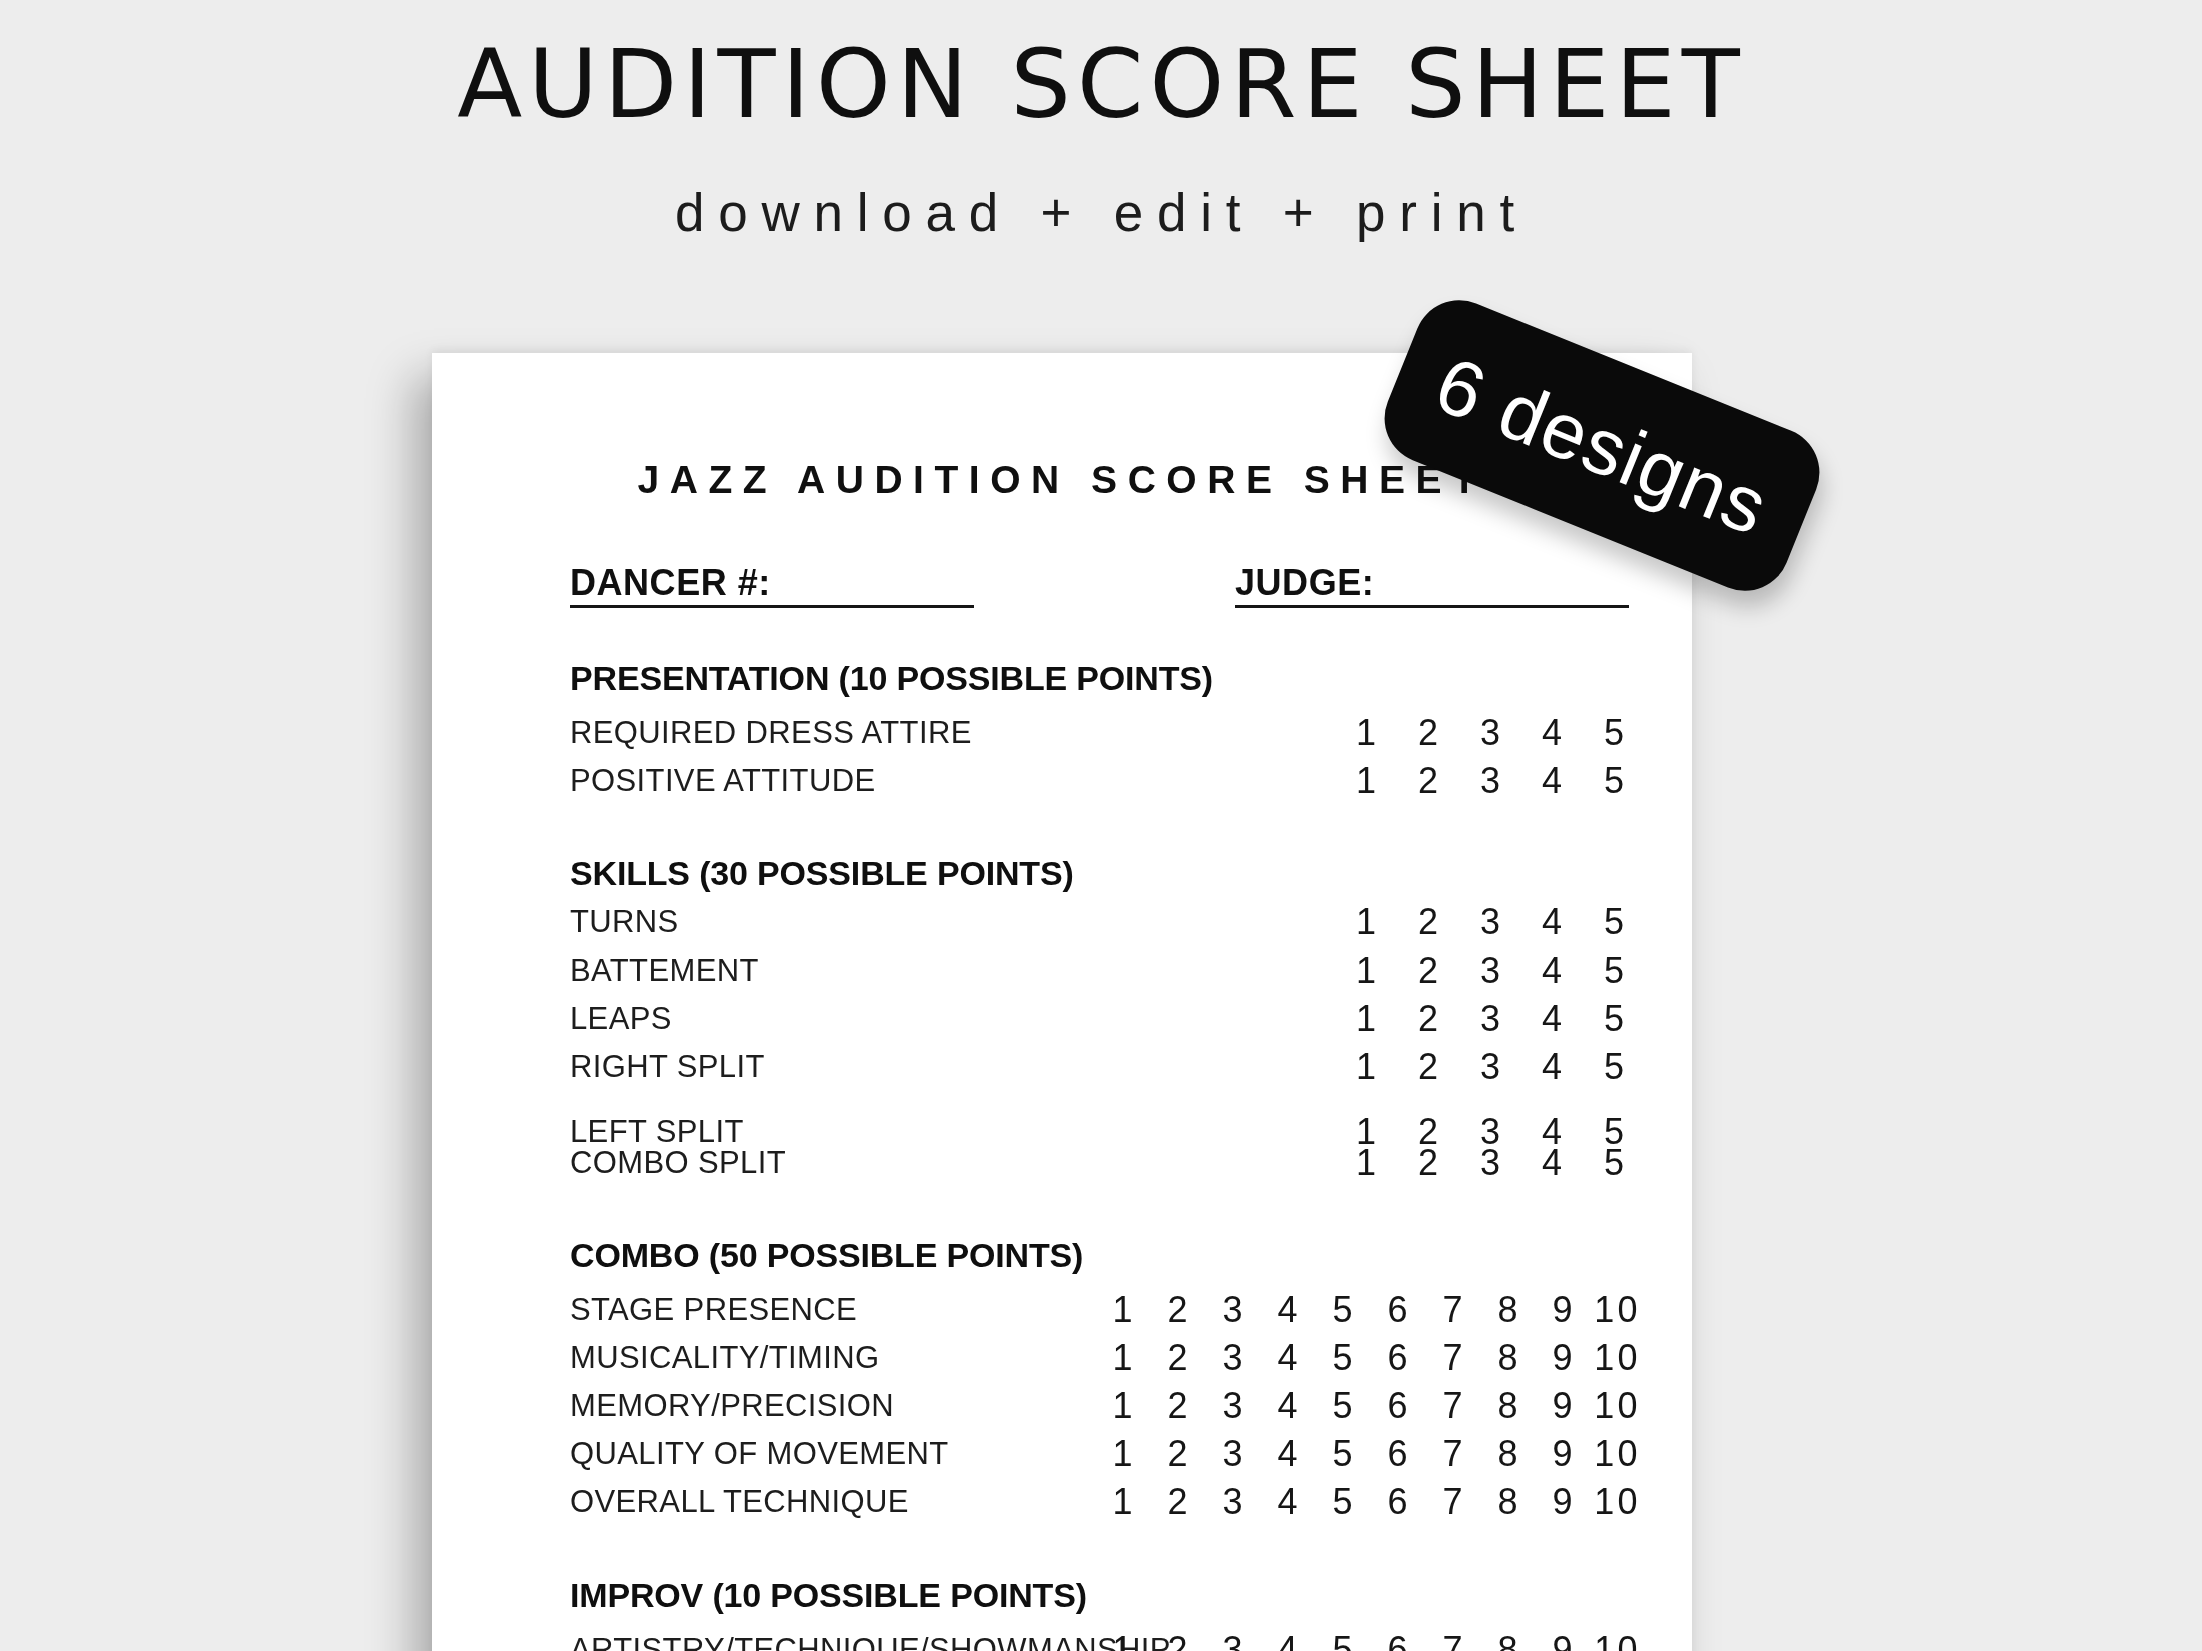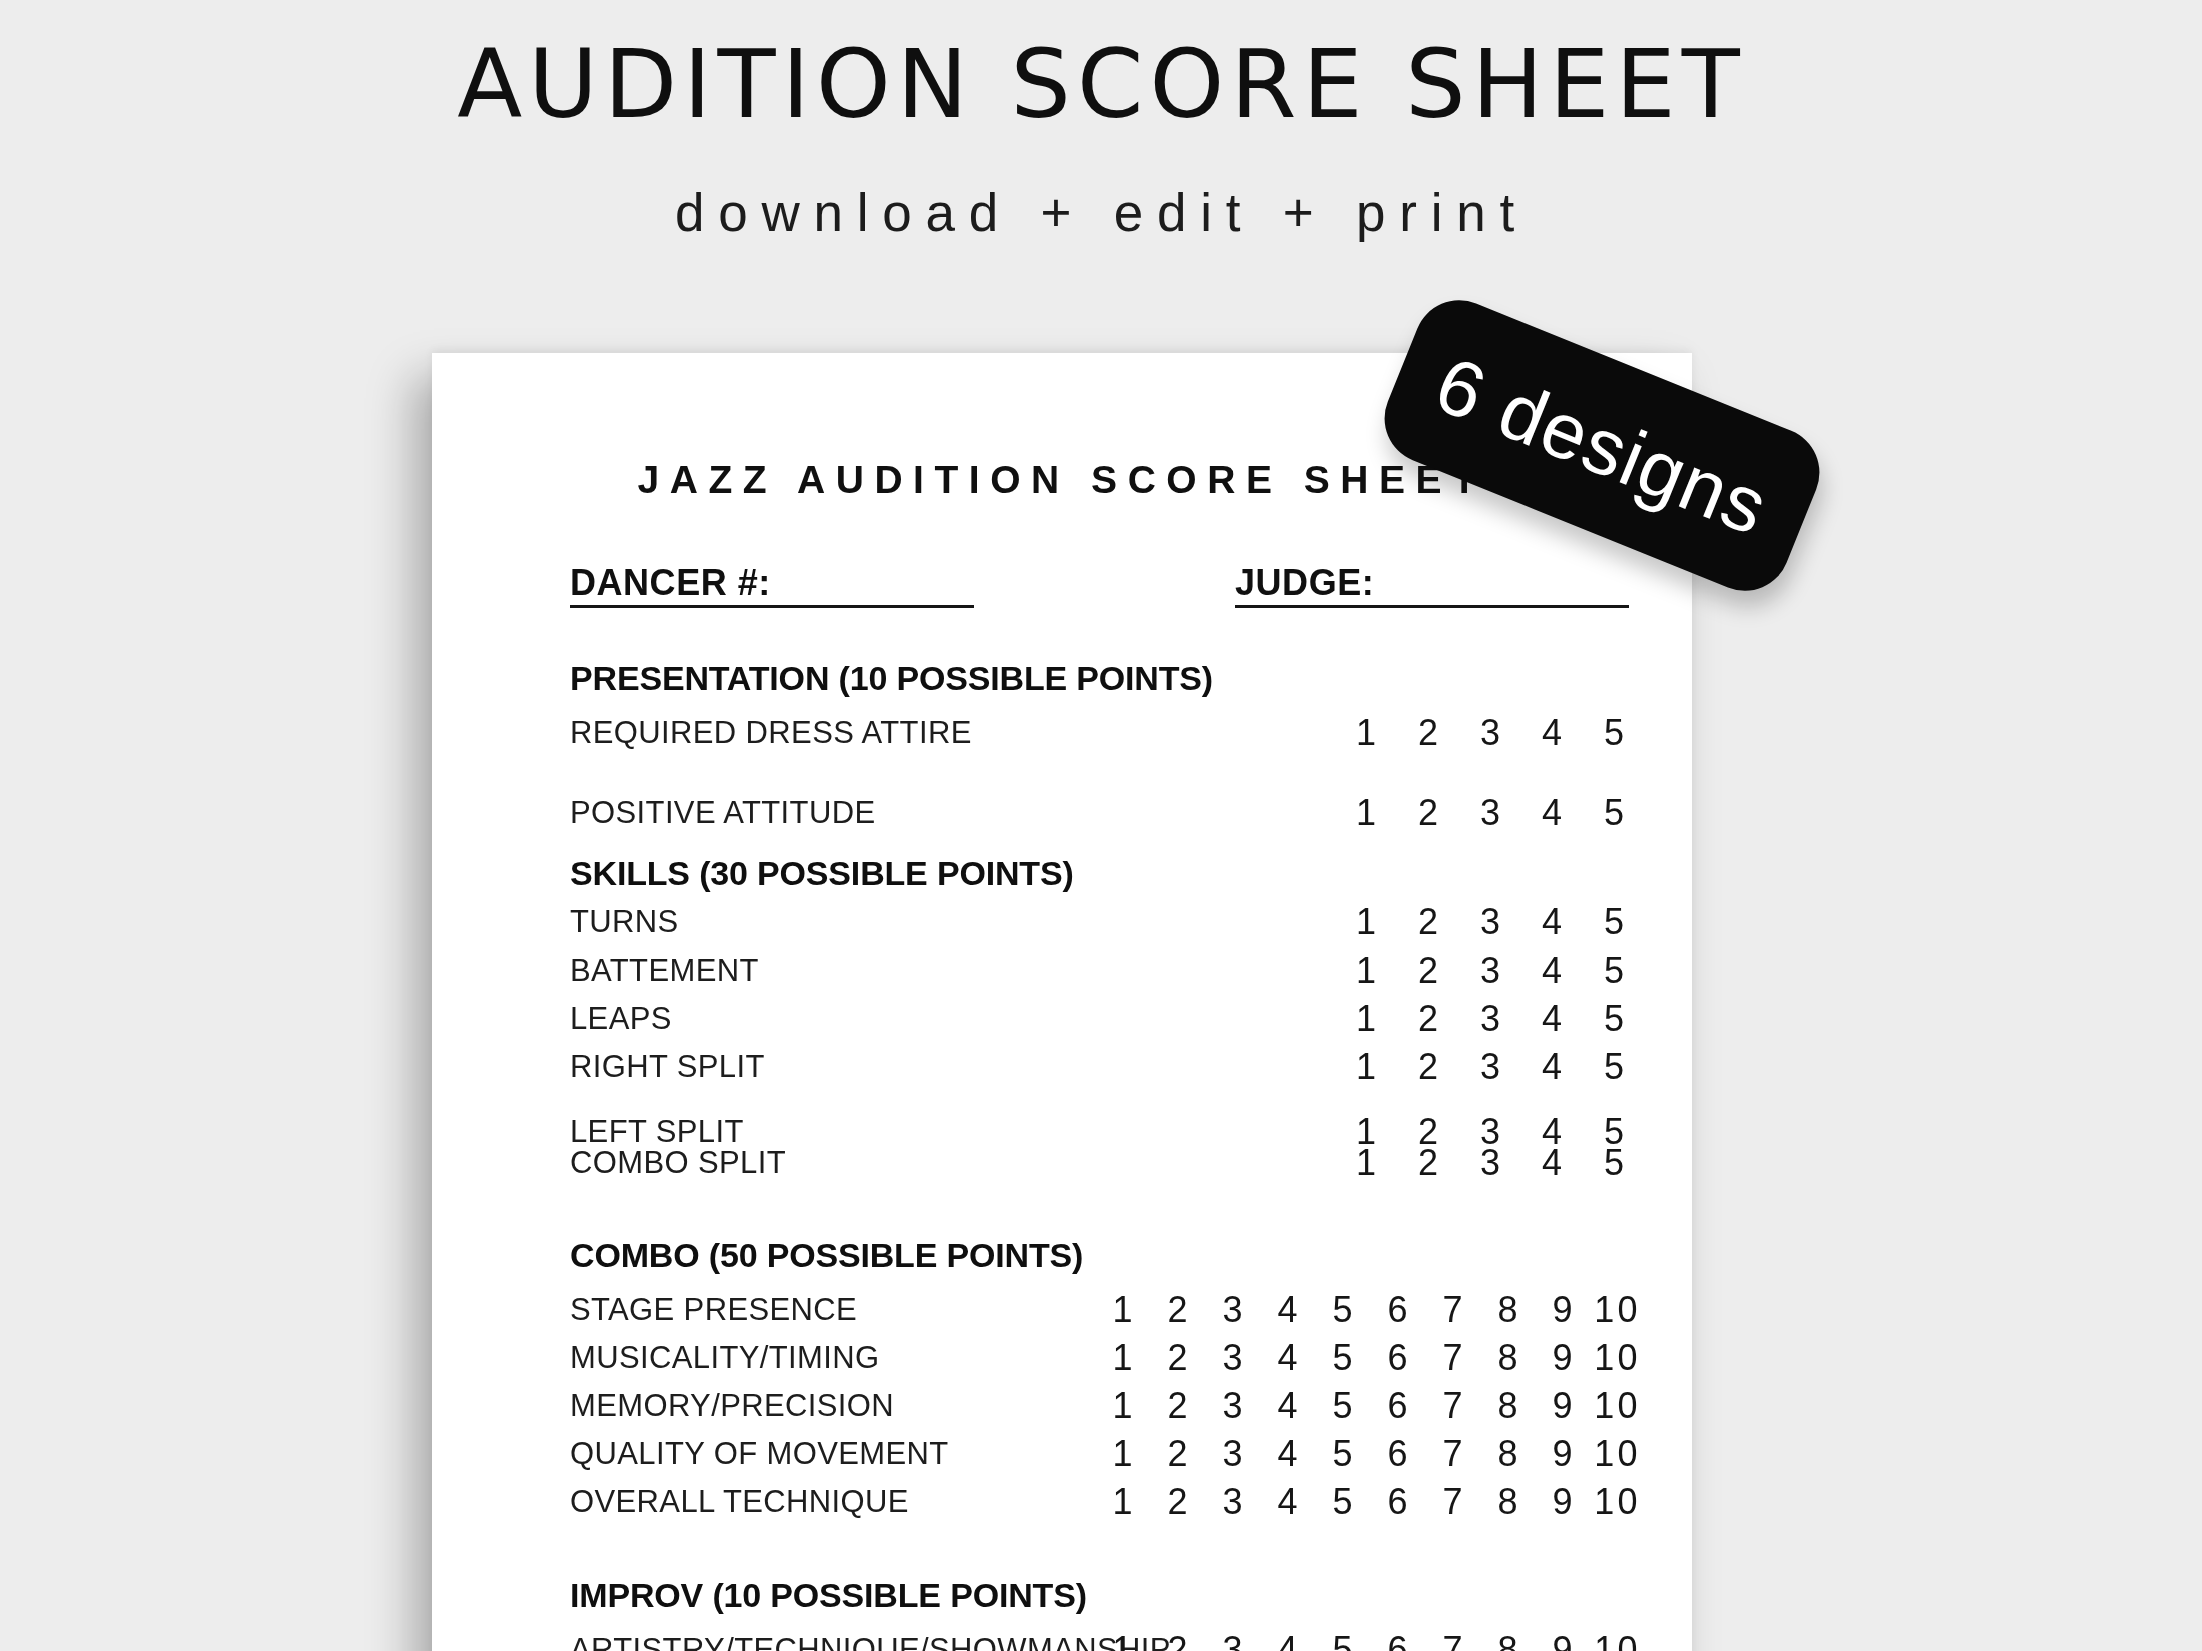--- a/index.html
+++ b/index.html
@@ -142,21 +142,21 @@
       <div class="score-row" style="top: 356px;">
         <span class="row-label">REQUIRED DRESS ATTIRE</span>
         <span class="scale scale-5">
           <span class="scale-num">1</span>
           <span class="scale-num">2</span>
           <span class="scale-num">3</span>
           <span class="scale-num">4</span>
           <span class="scale-num">5</span>
         </span>
       </div>
-      <div class="score-row" style="top: 404px; margin-top: 32px;">
+      <div class="score-row" style="top: 404px;">
         <span class="row-label">POSITIVE ATTITUDE</span>
         <span class="scale scale-5">
           <span class="scale-num">1</span>
           <span class="scale-num">2</span>
           <span class="scale-num">3</span>
           <span class="scale-num">4</span>
           <span class="scale-num">5</span>
         </span>
       </div>
       <div class="section-heading" style="top: 496px;">SKILLS (30 POSSIBLE POINTS)</div>

